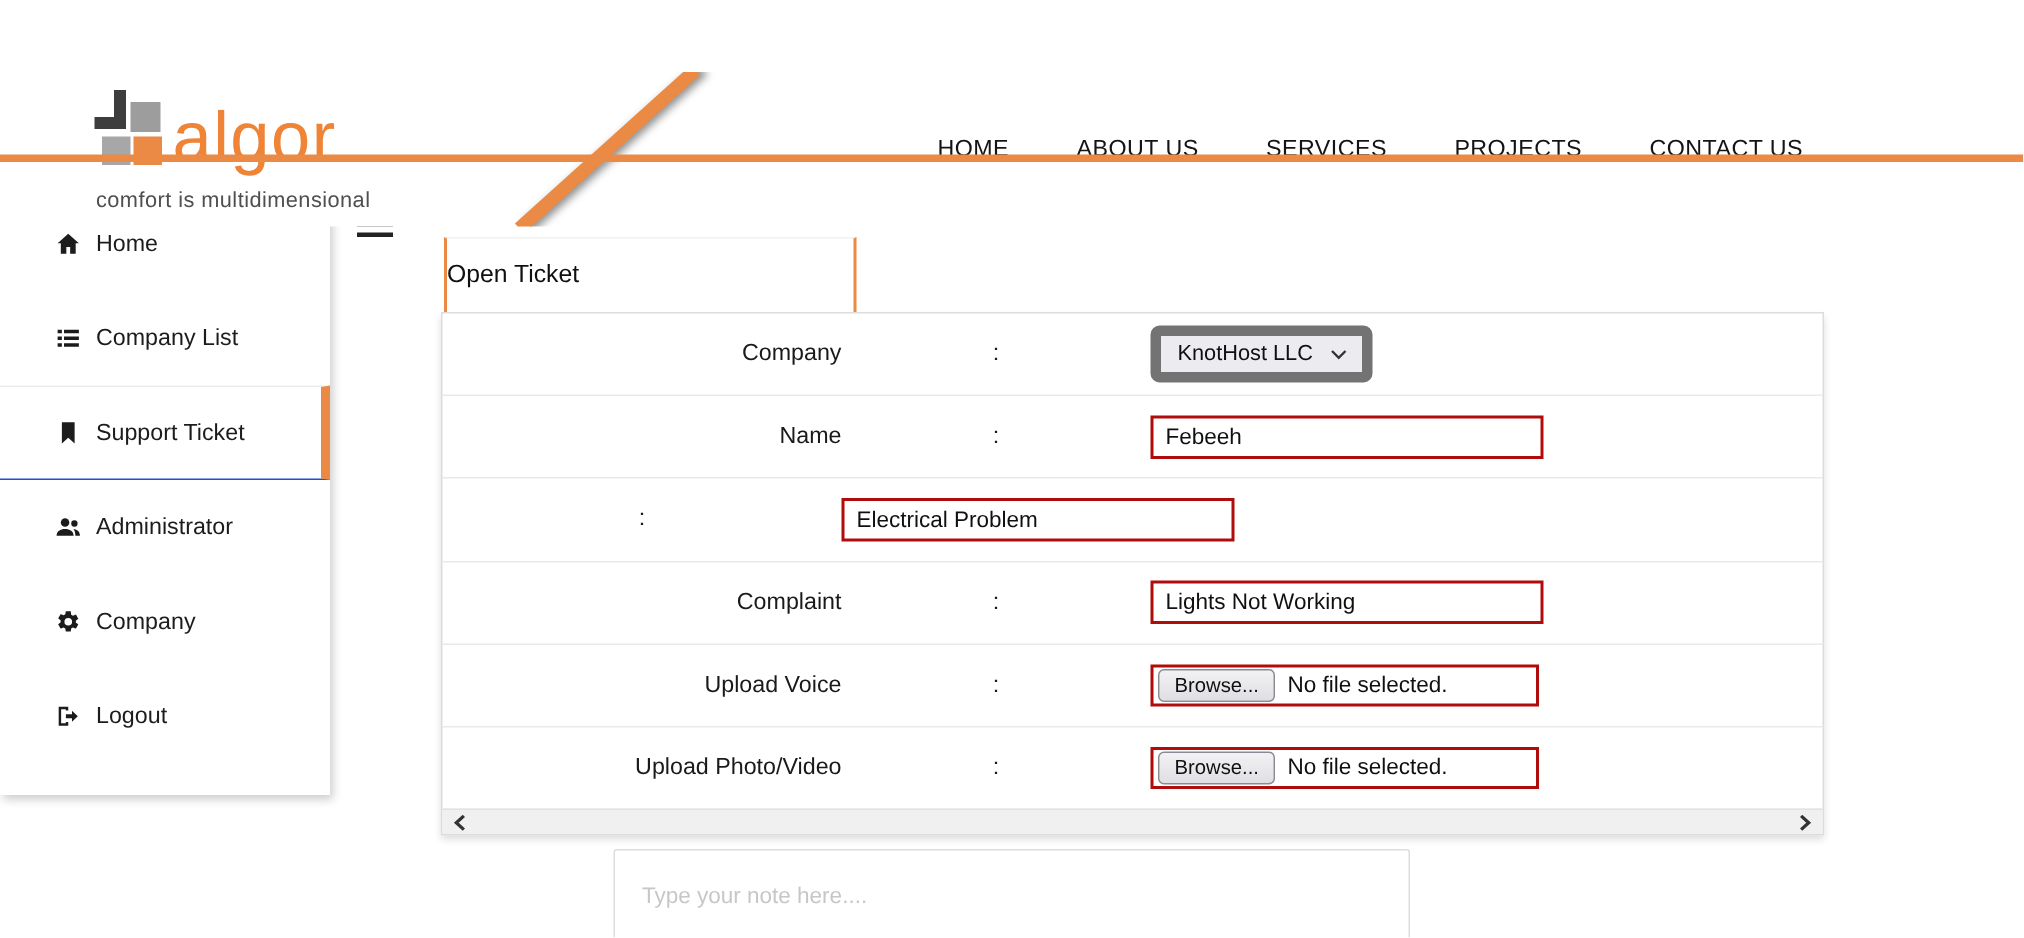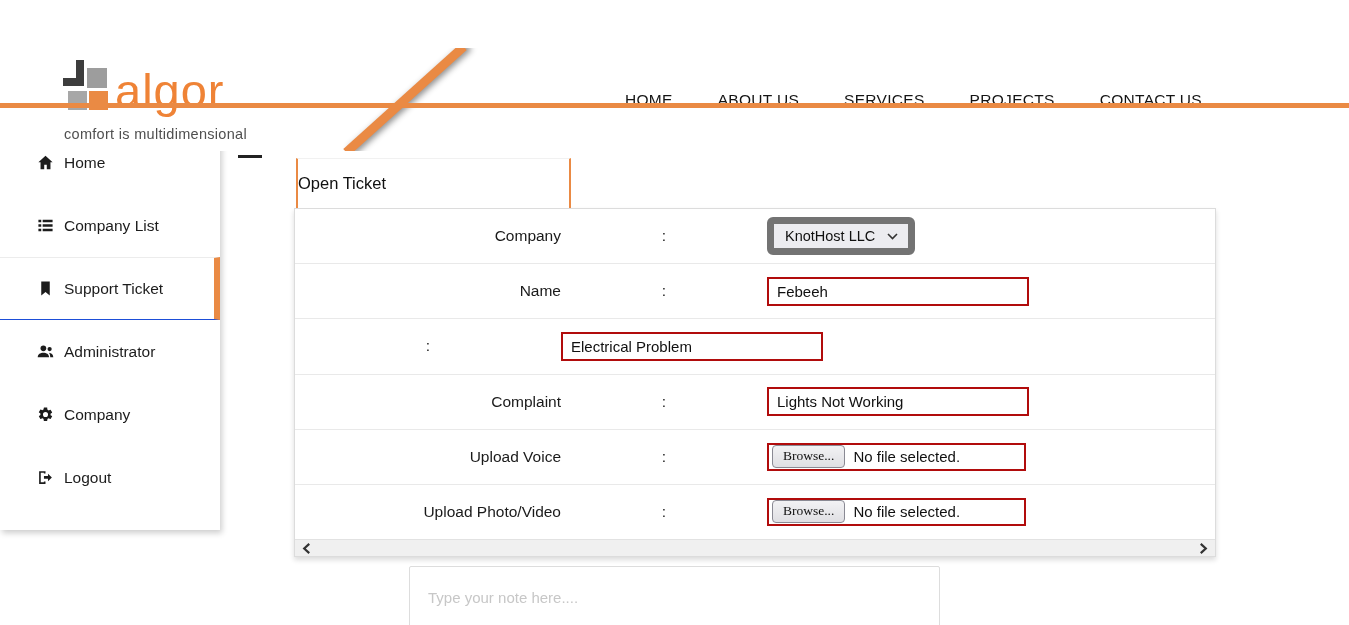--- a/index.html
+++ b/index.html
@@ -58,21 +58,21 @@
   .select-box { display:inline-flex; align-items:center; gap:12px; padding:4px 10px 4px 11px;
                 background:#ececf0; border:7px solid #737373; border-radius:6px; font-size:14.5px;
                 color:#101010; cursor:pointer; width:max-content; }
   .text-input { width:262px; height:29px; border:2px solid #b10c0c; border-radius:0;
                 font-size:15px; padding:1px 8px; color:#101010; outline:none;
                 font-family:"Liberation Sans", sans-serif; background:#fff; }
   .file-box { width:259px; height:28px; border:2px solid #b10c0c; display:flex; align-items:center;
               background:#fff; padding-left:3px; }
   .browse-btn { background:linear-gradient(#f2f2f4,#dfdfe3); border:1px solid #8a8a94; border-radius:4px;
                 font-size:13.5px; color:#101010; padding:2px 10px 3px; cursor:pointer;
-                font-family:Liberation Serif, serif; }
+                font-family:Liberation Sans, sans-serif; }
   .file-status { margin-left:8px; font-size:15px; color:#101010; white-space:nowrap; }
 
   .hscroll { height:17px; background:#f0f0f0; border-top:1px solid #e2e2e2; display:flex;
              align-items:center; justify-content:space-between; padding:0 7px; cursor:default; }
   .hscroll svg { width:9px; height:11px; stroke:#333; fill:none; stroke-width:2.4; cursor:pointer; }
 
   
   .note-area { position:absolute; left:409px; top:566px; width:531px; height:110px;
                border:1px solid #ddd; border-radius:2px; background:#fff; padding:22px 18px;
                font-size:15px; color:#333; resize:none; outline:none;

